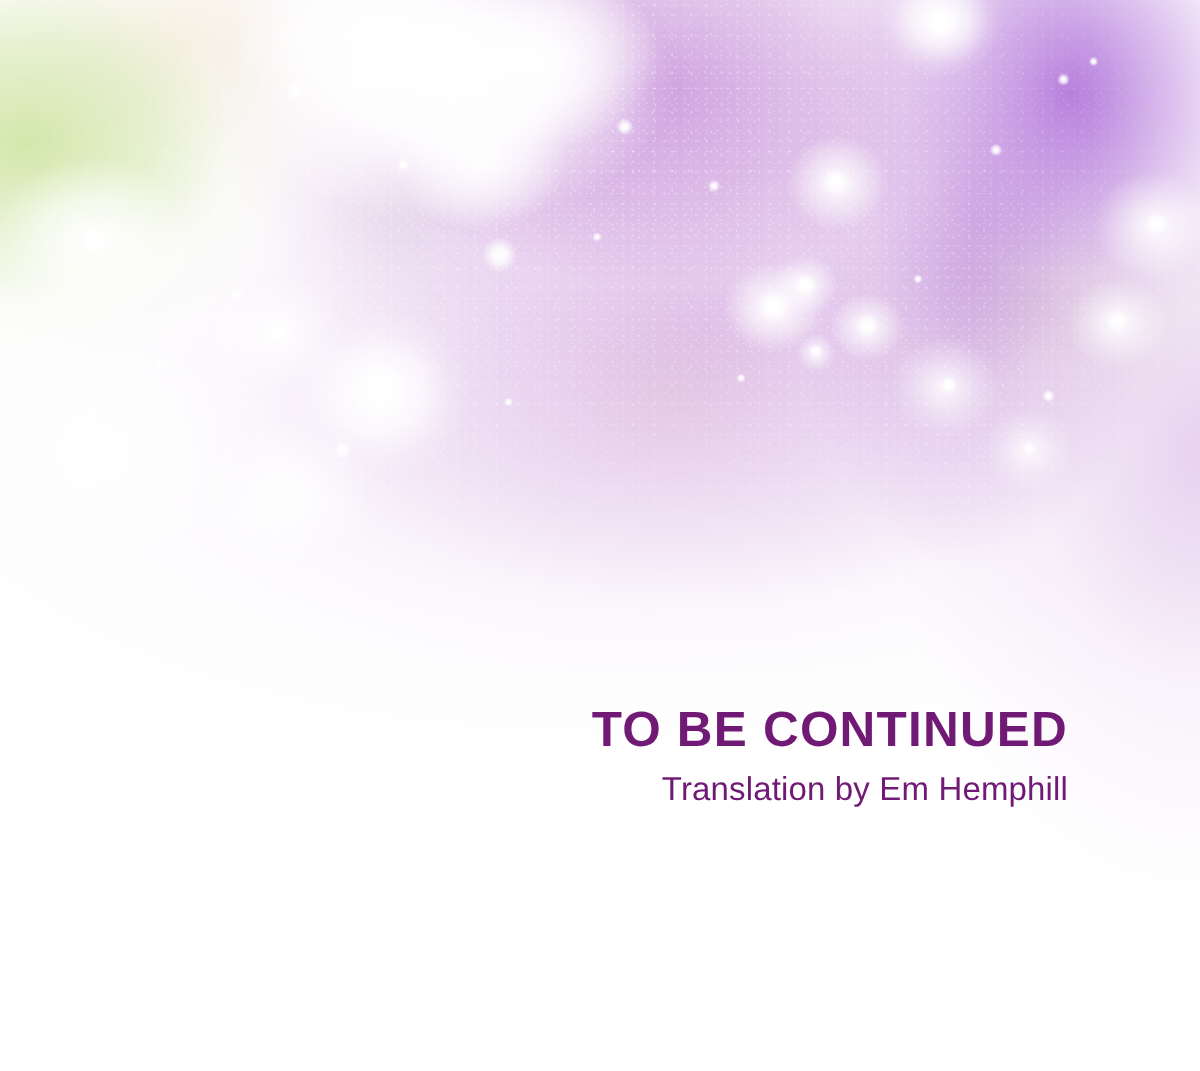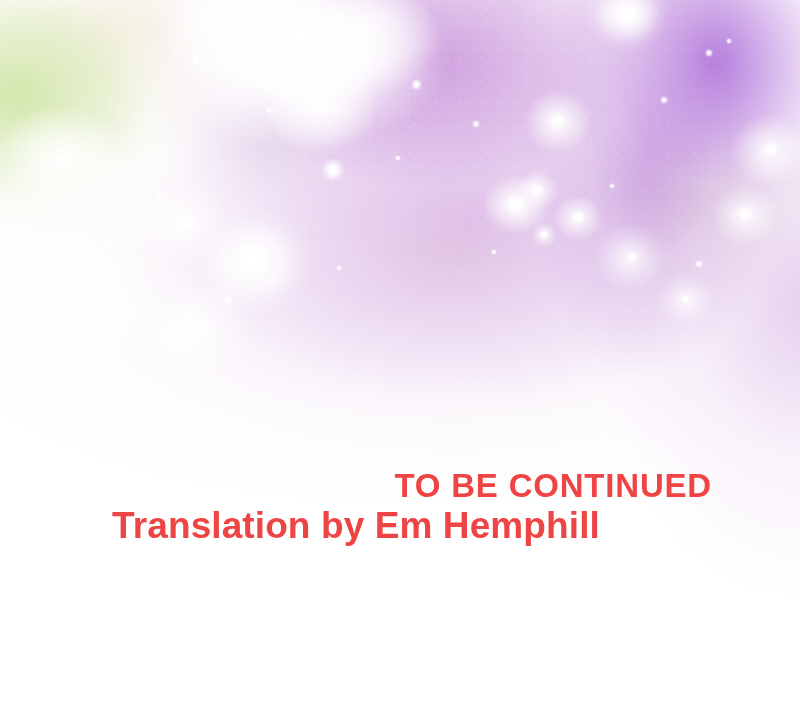--- a/index.html
+++ b/index.html
@@ -179,38 +179,37 @@
         rgba(255,255,255,0.25) 62%, rgba(255,255,255,0) 100%);
   }
 
   
   #credits {
     position: absolute;
     left: 0;
     top: 466px;
     width: 712px;
     text-align: right;
-    color: #ef4444;
+    color: #701a75;
   }
   #to-be-continued {
     display: block;
     font-size: 33px;
     font-weight: bold;
     letter-spacing: 0.8px;
     line-height: 40px;
     white-space: nowrap;
   }
   #translation-credit {
     display: block;
-    font-size: 37px;
-    font-weight: bold;
+    font-size: 22px;
+    font-weight: normal;
     letter-spacing: 0.1px;
     line-height: 40px;
     white-space: nowrap;
-    text-align: center;
   }
 </style>
 </head>
 <body>
 
 <div id="comic-panel">
 
   <div class="layer" id="wash-base"></div>
 
   <div class="layer" id="sparkle-dust"></div>

